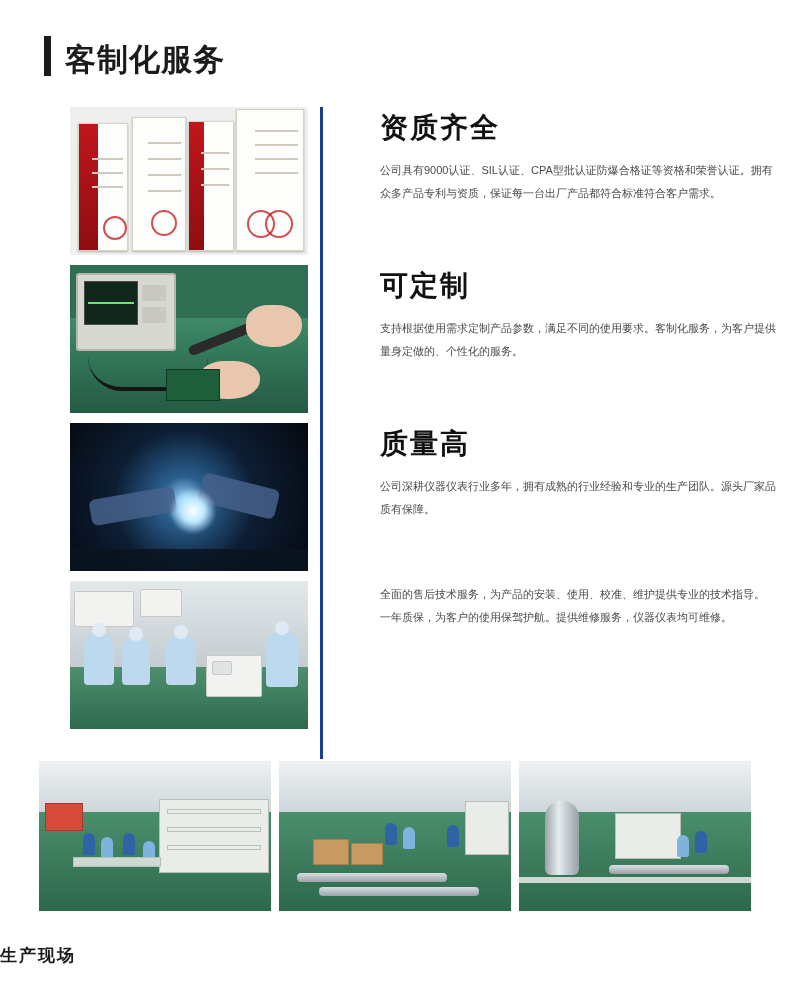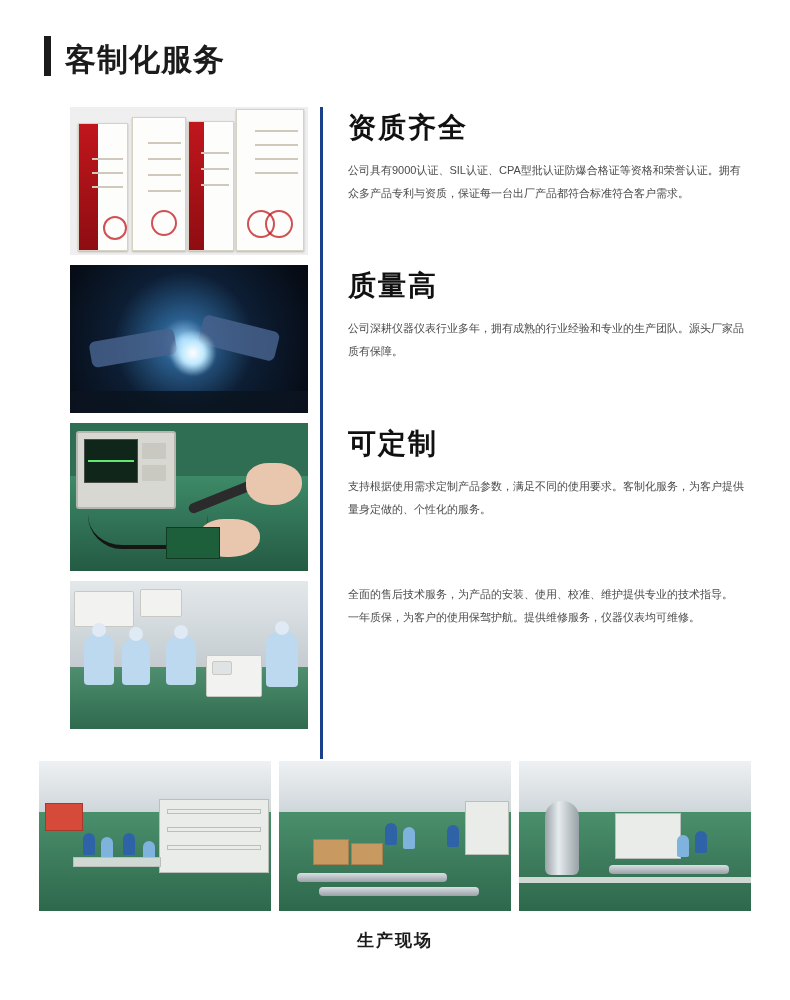--- a/index.html
+++ b/index.html
@@ -55,20 +55,21 @@
     position: absolute;
     left: 320px;
     top: 0;
     width: 3px;
     height: 652px;
     background: #1a3f8b;
   }
   .adv-row {
     display: flex;
     margin-bottom: 10px;
+    gap: 32px;
   }
   .adv-photo {
     width: 238px;
     height: 148px;
     flex: 0 0 238px;
     position: relative;
     overflow: hidden;
   }
   .adv-text {
     padding-left: 40px;
@@ -283,26 +284,26 @@
     background: linear-gradient(180deg,#d9dee1,#9aa2a8);
     border-radius: 4px;
   }
   .carton {
     position: absolute;
     background: #c89a62;
     border: 1px solid #a87f4d;
   }
 
   .gal-caption {
-    text-align: center;
+    text-align: left;
     font-family: "DejaVu Sans", sans-serif;
     font-size: 17px;
     font-weight: bold;
     color: #1b1b1b;
-    margin-top: 18px;
+    margin-top: 33px;
     letter-spacing: 2px;
   }
 </style>
 </head>
 <body>
 
 <div class="header">
   <div class="header-bar"></div>
   <div class="header-cn">客制化服务</div>
 </div>
@@ -344,54 +345,54 @@
       </div>
     </div>
     <div class="adv-text">
       <h3 class="adv-title">资质齐全</h3>
       <p class="adv-body">公司具有9000认证、SIL认证、CPA型批认证防爆合格证等资格和荣誉认证。拥有众多产品专利与资质，保证每一台出厂产品都符合标准符合客户需求。</p>
     </div>
   </div>
 
   <div class="adv-row">
     <div class="adv-photo">
-      <div class="ph weld-bg">
-        <div class="weld-arm" style="left:20px;top:70px;width:86px;height:26px;transform:rotate(-10deg);"></div>
-        <div class="weld-arm" style="left:130px;top:58px;width:78px;height:30px;transform:rotate(14deg);"></div>
-        <div class="weld-flare"></div>
-        <div class="weld-arm" style="left:0;bottom:0;width:238px;height:22px;background:#0a1420;border-radius:0;"></div>
-      </div>
-    </div>
-    <div class="adv-text">
-      <h3 class="adv-title">质量高</h3>
-      <p class="adv-body">公司深耕仪器仪表行业多年，拥有成熟的行业经验和专业的生产团队。源头厂家品质有保障。</p>
-    </div>
-  </div>
-
-  <div class="adv-row">
-    <div class="adv-photo">
       <div class="ph sold-bg">
         <div class="sold-bench"></div>
         <div class="scope">
           <div class="scope-screen">
               <div class="scope-trace"></div>
             </div>
           <div class="scope-screen" style="left:64px;top:10px;width:24px;height:16px;background:#c9c9c2;border:none;"></div>
           <div class="scope-screen" style="left:64px;top:32px;width:24px;height:16px;background:#c9c9c2;border:none;"></div>
         </div>
         <div class="cable" style="left:18px;top:92px;"></div>
         <div class="iron" style="left:116px;top:66px;"></div>
         <div class="hand" style="left:176px;top:40px;width:56px;height:42px;"></div>
         <div class="hand" style="left:130px;top:96px;width:60px;height:38px;"></div>
         <div class="pcb" style="left:96px;top:104px;"></div>
       </div>
     </div>
     <div class="adv-text">
       <h3 class="adv-title">可定制</h3>
       <p class="adv-body">支持根据使用需求定制产品参数，满足不同的使用要求。客制化服务，为客户提供量身定做的、个性化的服务。</p>
+    </div>
+  </div>
+
+  <div class="adv-row">
+    <div class="adv-photo">
+      <div class="ph weld-bg">
+        <div class="weld-arm" style="left:20px;top:70px;width:86px;height:26px;transform:rotate(-10deg);"></div>
+        <div class="weld-arm" style="left:130px;top:58px;width:78px;height:30px;transform:rotate(14deg);"></div>
+        <div class="weld-flare"></div>
+        <div class="weld-arm" style="left:0;bottom:0;width:238px;height:22px;background:#0a1420;border-radius:0;"></div>
+      </div>
+    </div>
+    <div class="adv-text">
+      <h3 class="adv-title">质量高</h3>
+      <p class="adv-body">公司深耕仪器仪表行业多年，拥有成熟的行业经验和专业的生产团队。源头厂家品质有保障。</p>
     </div>
   </div>
 
   <div class="adv-row">
     <div class="adv-photo">
       <div class="ph clean-bg">
         <div class="clean-wall"></div>
         <div class="clean-floor"></div>
         <div class="unit-box" style="left:4px;top:10px;width:58px;height:34px;"></div>
         <div class="unit-box" style="left:70px;top:8px;width:40px;height:26px;"></div>

